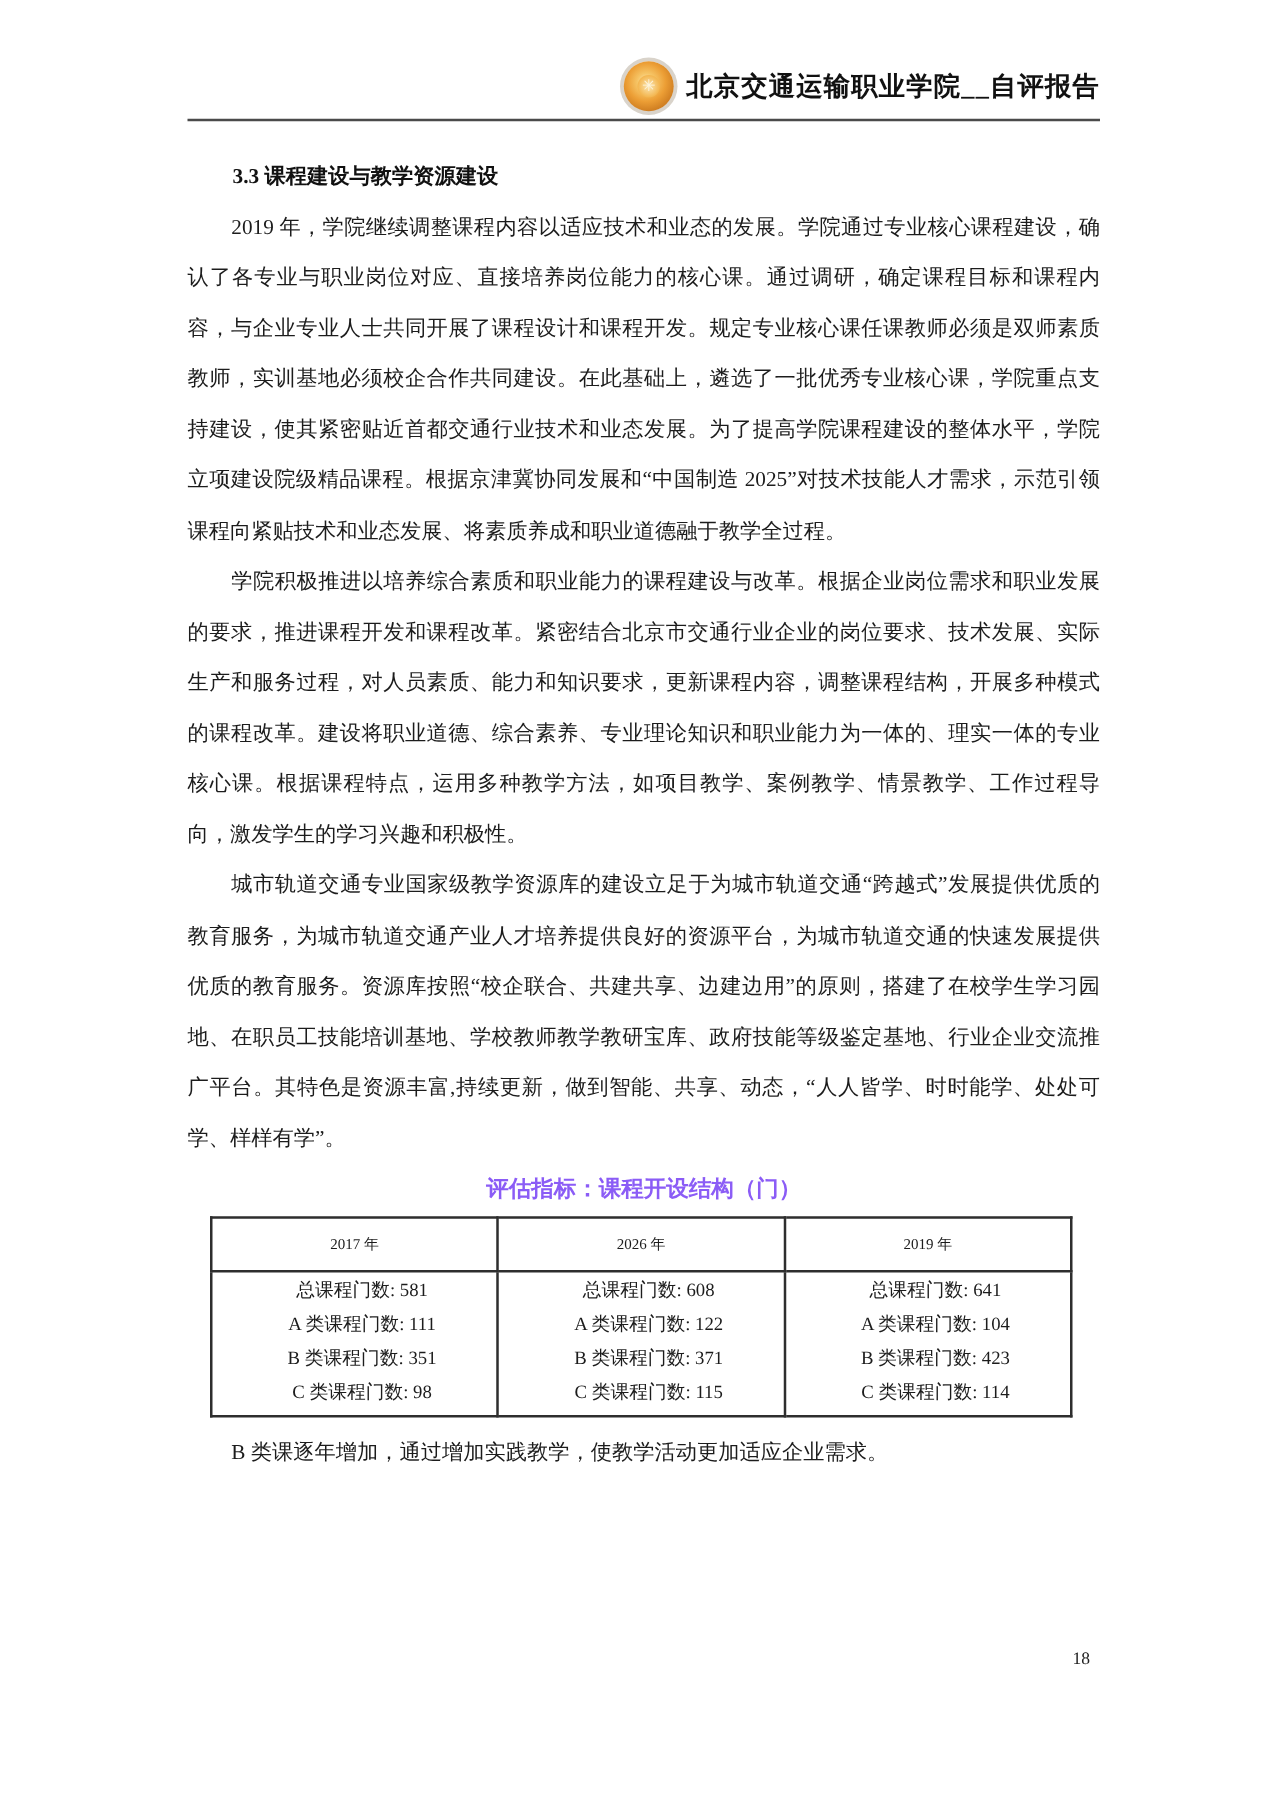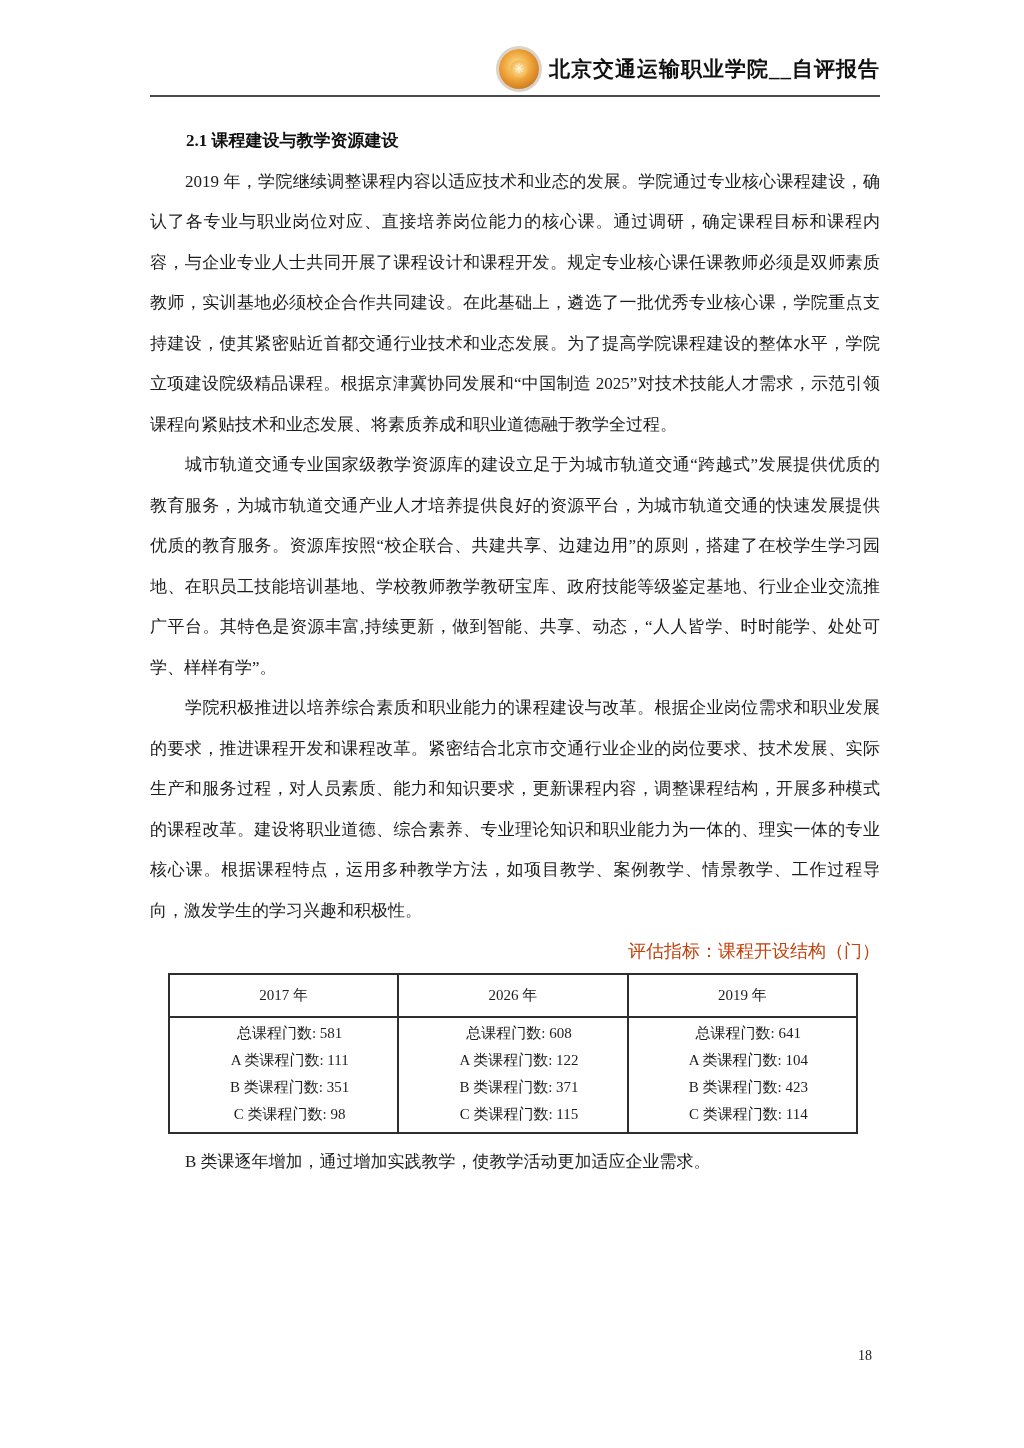--- a/index.html
+++ b/index.html
@@ -80,41 +80,41 @@
     font-size: 17px;
     font-weight: bold;
     padding-left: 36px;
     line-height: 40.5px;
     color: #111;
   }
 
   
   .table-caption {
     margin-top: 2px;
-    text-align: right;
-    font-weight: normal;
+    text-align: center;
+    font-weight: bold;
     font-size: 18px;
     line-height: 36px;
-    color: #c2410c;
+    color: #8b5cf6;
   }
   table.course-table {
     margin: 4px 0 0 18px;
     width: 690px;
     border-collapse: collapse;
     table-layout: fixed;
   }
   table.course-table th,
   table.course-table td {
     border: 2px solid #2e2e2e;
     text-align: center;
     font-weight: normal;
   }
   table.course-table th {
     height: 29px;
-    font-size: 15px;
+    font-size: 12px;
     padding: 0;
     margin-top: 14px;
   }
   table.course-table td {
     padding: 2px 0 4px 12px;
     vertical-align: middle;
     margin-top: 19px;
   }
   .cell-line {
     font-size: 15px;
@@ -130,48 +130,47 @@
     text-align: justify;
   }
 
   
   .page-number {
     position: absolute;
     top: 1320px;
     right: 152px;
     font-size: 14px;
     color: #222;
-    margin-top: 28px;
   }
 </style>
 </head>
 <body>
 
 <div class="page">
 
   <div class="page-header">
     <div class="header-inner">
       <span class="logo">
         <span class="logo-core">✳</span>
       </span>
       <span class="header-title">北京交通运输职业学院__自评报告</span>
     </div>
     <div class="header-rule"></div>
   </div>
 
   <div class="content">
 
 
-    <h3 class="section-heading">2.1 课程建设与教学资源建设</h3>
+    <h3 class="section-heading">3.3 课程建设与教学资源建设</h3>
 
     <p class="para">2019 年，学院继续调整课程内容以适应技术和业态的发展。学院通过专业核心课程建设，确认了各专业与职业岗位对应、直接培养岗位能力的核心课。通过调研，确定课程目标和课程内容，与企业专业人士共同开展了课程设计和课程开发。规定专业核心课任课教师必须是双师素质教师，实训基地必须校企合作共同建设。在此基础上，遴选了一批优秀专业核心课，学院重点支持建设，使其紧密贴近首都交通行业技术和业态发展。为了提高学院课程建设的整体水平，学院立项建设院级精品课程。根据京津冀协同发展和“中国制造 2025”对技术技能人才需求，示范引领课程向紧贴技术和业态发展、将素质养成和职业道德融于教学全过程。</p>
 
+    <p class="para">学院积极推进以培养综合素质和职业能力的课程建设与改革。根据企业岗位需求和职业发展的要求，推进课程开发和课程改革。紧密结合北京市交通行业企业的岗位要求、技术发展、实际生产和服务过程，对人员素质、能力和知识要求，更新课程内容，调整课程结构，开展多种模式的课程改革。建设将职业道德、综合素养、专业理论知识和职业能力为一体的、理实一体的专业核心课。根据课程特点，运用多种教学方法，如项目教学、案例教学、情景教学、工作过程导向，激发学生的学习兴趣和积极性。</p>
+
     <p class="para">城市轨道交通专业国家级教学资源库的建设立足于为城市轨道交通“跨越式”发展提供优质的教育服务，为城市轨道交通产业人才培养提供良好的资源平台，为城市轨道交通的快速发展提供优质的教育服务。资源库按照“校企联合、共建共享、边建边用”的原则，搭建了在校学生学习园地、在职员工技能培训基地、学校教师教学教研宝库、政府技能等级鉴定基地、行业企业交流推广平台。其特色是资源丰富,持续更新，做到智能、共享、动态，“人人皆学、时时能学、处处可学、样样有学”。</p>
-
-    <p class="para">学院积极推进以培养综合素质和职业能力的课程建设与改革。根据企业岗位需求和职业发展的要求，推进课程开发和课程改革。紧密结合北京市交通行业企业的岗位要求、技术发展、实际生产和服务过程，对人员素质、能力和知识要求，更新课程内容，调整课程结构，开展多种模式的课程改革。建设将职业道德、综合素养、专业理论知识和职业能力为一体的、理实一体的专业核心课。根据课程特点，运用多种教学方法，如项目教学、案例教学、情景教学、工作过程导向，激发学生的学习兴趣和积极性。</p>
 
     <div class="table-caption">评估指标：课程开设结构（门）</div>
 
     <table class="course-table">
       <thead>
         <tr>
           <th>2017 年</th>
           <th>2026 年</th>
           <th>2019 年</th>
         </tr>

